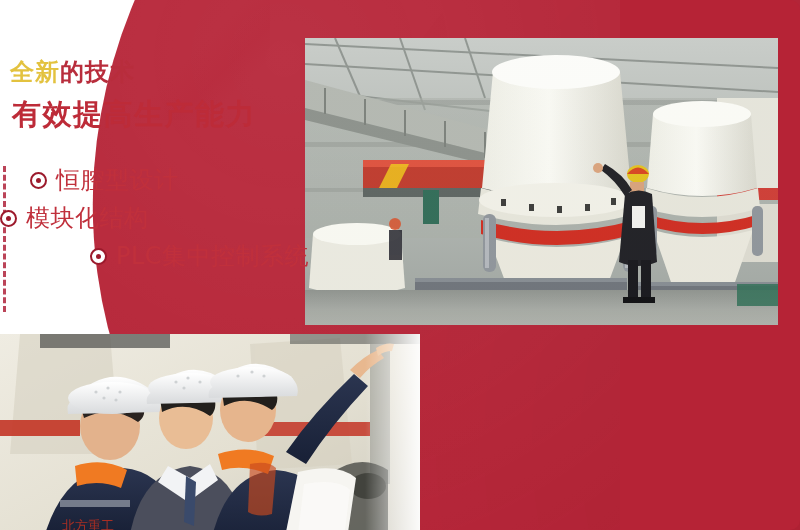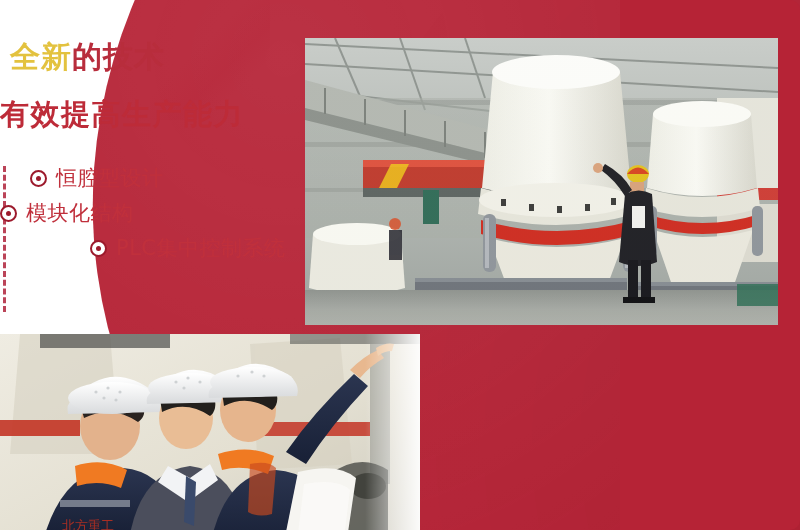--- a/index.html
+++ b/index.html
@@ -56,32 +56,32 @@
 
   
   .text-col{
     position:absolute;
     left:0;top:0;
     width:310px;height:318px;
     z-index:6;
   }
   .headline{
     position:absolute;
-    left:10px;top:42px;
-    font-size:30px;
+    left:10px;top:60px;
+    font-size:24px;
     font-weight:700;
     letter-spacing:1px;
     white-space:nowrap;
     line-height:1;
   }
   .hl-gold{color:#e3c23f;}
   .hl-red{color:#b82d3c;}
   .subline{
     position:absolute;
-    left:0;top:100px;
+    left:12px;top:100px;
     font-size:29px;
     font-weight:700;
     letter-spacing:1.5px;
     color:#bd2b38;
     white-space:nowrap;
     line-height:1;
   }
 
   .dashed-rail{
     position:absolute;
@@ -118,21 +118,21 @@
   .bullet-dot::after{
     content:"";
     position:absolute;
     left:50%;top:50%;
     width:5px;height:5px;
     margin:-2.5px 0 0 -2.5px;
     border-radius:50%;
     background:#9c1a2c;
   }
   .bullet-label{
-    font-size:21px;
+    font-size:24px;
     color:#c0303c;
     letter-spacing:.5px;
     line-height:1;
   }
 
   
   .photo{
     position:absolute;
     overflow:hidden;
     z-index:5;

